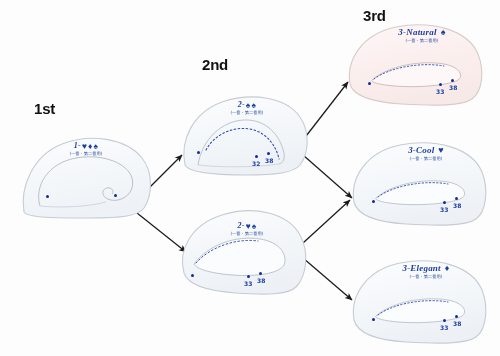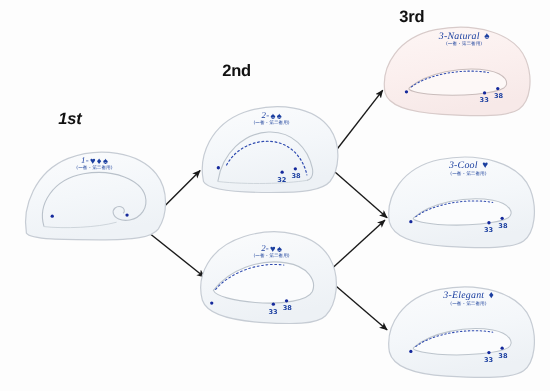--- a/index.html
+++ b/index.html
@@ -38,21 +38,21 @@
     white-space: nowrap;
     pointer-events: none;
   }
   .lbl-main {
     display: flex;
     align-items: center;
     gap: 1px;
     color: #1b3fa0;
     font-family: "Liberation Serif", serif;
     font-style: italic;
-    font-weight: normal;
+    font-weight: bold;
     letter-spacing: 0.2px;
   }
   .lbl-sub {
     color: #24489f;
     font-family: "DejaVu Sans", sans-serif;
     margin-top: 1.5px;
     transform: scale(0.92);
   }
   .suit { color: #1b3fa0; }
 
@@ -73,21 +73,21 @@
   .arrow-layer {
     position: absolute; inset: 0;
     pointer-events: none;
   }
 </style>
 </head>
 <body>
 
 <div id="stage">
 
-  <div class="stage-label" style="left:53px; top:100px;font-style:italic;">1st</div>
+  <div class="stage-label" style="left:34px; top:100px;">1st</div>
   <div class="stage-label" style="left:202px; top:56px;">2nd</div>
   <div class="stage-label" style="left:363px; top:7px;">3rd</div>
 
   <svg class="arrow-layer" width="500" height="356" viewBox="0 0 500 356">
     <defs>
       <marker id="ah" markerWidth="7" markerHeight="7" refX="5.6" refY="2.6" orient="auto" markerUnits="strokeWidth">
         <path d="M0,0 L6,2.6 L0,5.2 L1.5,2.6 Z" fill="#1a1a1a"></path>
       </marker>
     </defs>
     <g stroke="#1a1a1a" stroke-width="1.25" fill="none" marker-end="url(#ah)">

